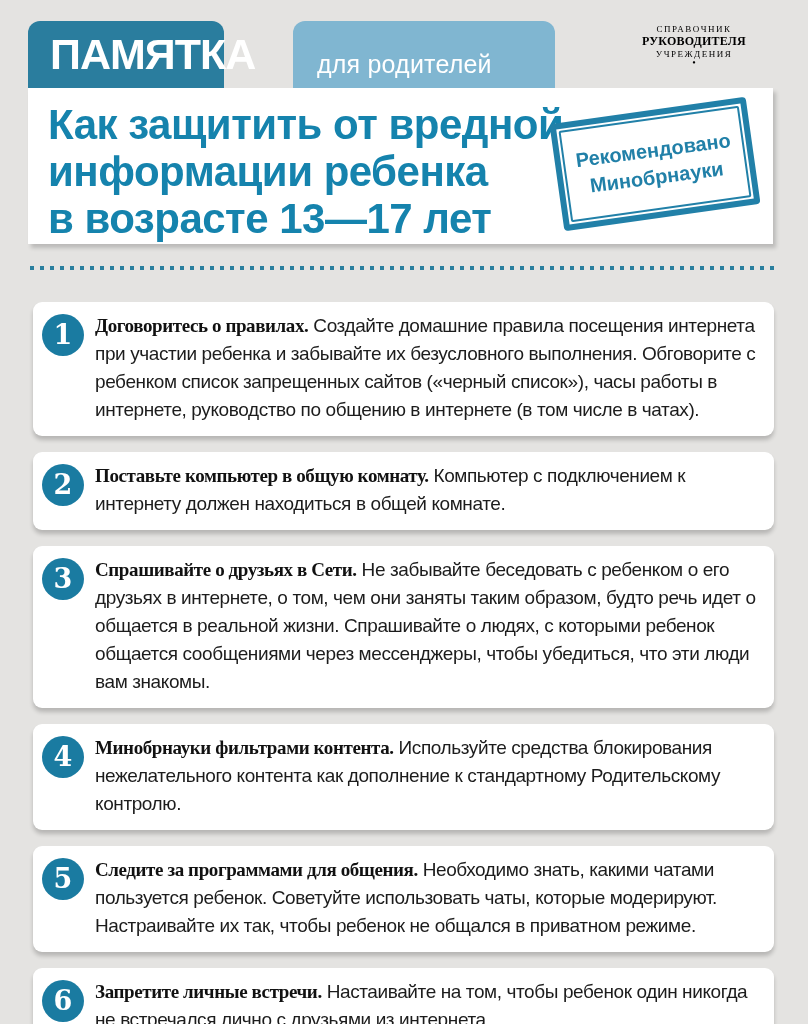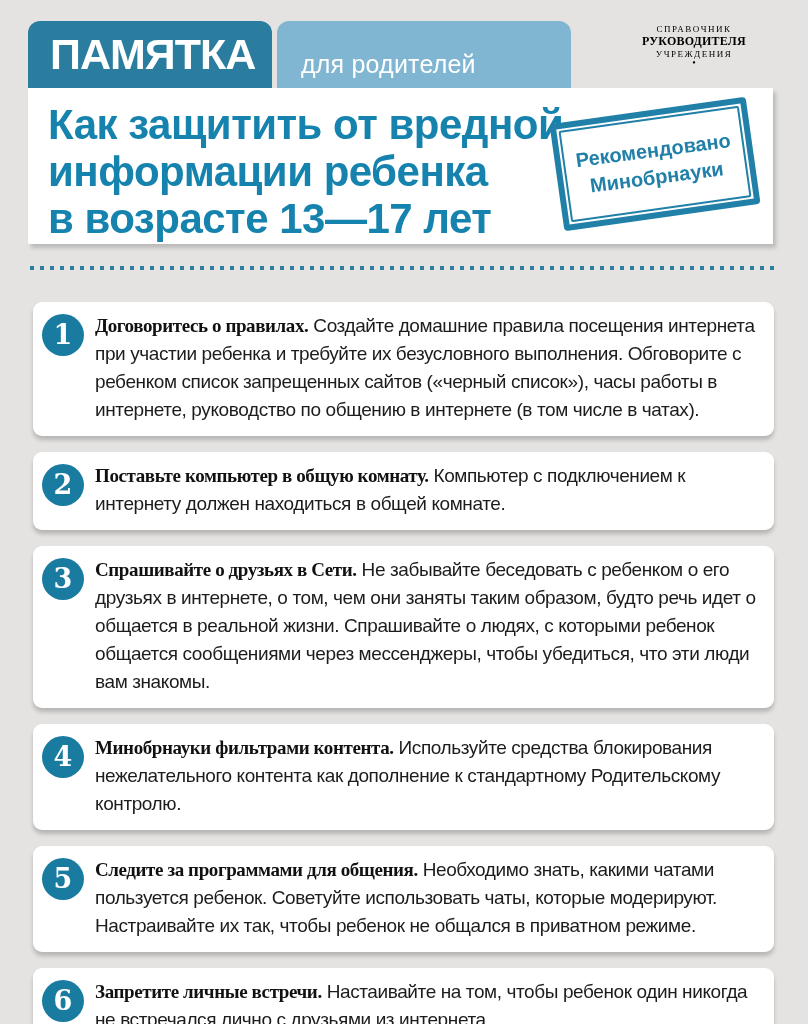--- a/index.html
+++ b/index.html
@@ -3,29 +3,29 @@
 <meta charset="utf-8">
 <style>
   html,body{margin:0;padding:0;}
   body{
     width:808px;height:1024px;position:relative;overflow:hidden;
     background:#e4e3e1;
     font-family:"Liberation Sans",sans-serif;
   }
   
   .tab-dark{
-    position:absolute;left:28px;top:21px;width:244px;height:67px;
+    position:absolute;left:28px;top:21px;width:196px;height:67px;
     background:#2a7d9e;border-radius:12px 12px 0 0;
     display:flex;align-items:center;box-sizing:border-box;padding-left:22px;
   }
   .tab-dark span{
     color:#fff;font-weight:bold;font-size:43px;letter-spacing:-1px;
   }
   .tab-light{
-    position:absolute;left:277px;top:21px;width:294px;height:67px;
+    position:absolute;left:293px;top:21px;width:262px;height:67px;
     background:#80b6d1;border-radius:12px 12px 0 0;
     display:flex;align-items:flex-end;box-sizing:border-box;padding:0 0 9px 24px;
   }
   .tab-light span{color:#fff;font-size:25px;letter-spacing:0.2px;}
   
   .logo{
     position:absolute;left:592px;top:24px;width:204px;text-align:center;
     font-family:"Liberation Serif",serif;color:#000000;line-height:1.2;
   }
   .logo-small{font-size:9px;letter-spacing:1.5px;}
@@ -107,21 +107,21 @@
   <div class="stamp-text">Рекомендовано
 Минобрнауки</div>
 </div>
 
 <div class="dotted"></div>
 
 <div class="cards">
 
   <div class="card">
     <div class="num">1</div>
-    <p class="body"><b>Договоритесь о правилах.</b> <span>Создайте домашние правила посещения интернета при участии ребенка и требуйте их безусловного выполнения. Обговорите с ребенком список запрещенных сайтов («черный список»), часы работы в интернете, руководство по общению в интернете (в том числе в чатах).</span></p>
+    <p class="body"><b>Договоритесь о правилах.</b> <span>Создайте домашние правила посещения интернета при участии ребенка и забывайте их безусловного выполнения. Обговорите с ребенком список запрещенных сайтов («черный список»), часы работы в интернете, руководство по общению в интернете (в том числе в чатах).</span></p>
   </div>
 
   <div class="card">
     <div class="num">2</div>
     <p class="body"><b>Поставьте компьютер в общую комнату.</b> <span>Компьютер с подключением к интернету должен находиться в общей комнате.</span></p>
   </div>
 
   <div class="card">
     <div class="num">3</div>
     <p class="body"><b>Спрашивайте о друзьях в Сети.</b> <span>Не забывайте беседовать с ребенком о его друзьях в интернете, о том, чем они заняты таким образом, будто речь идет о общается в реальной жизни. Спрашивайте о людях, с которыми ребенок общается сообщениями через мессенджеры, чтобы убедиться, что эти люди вам знакомы.</span></p>

